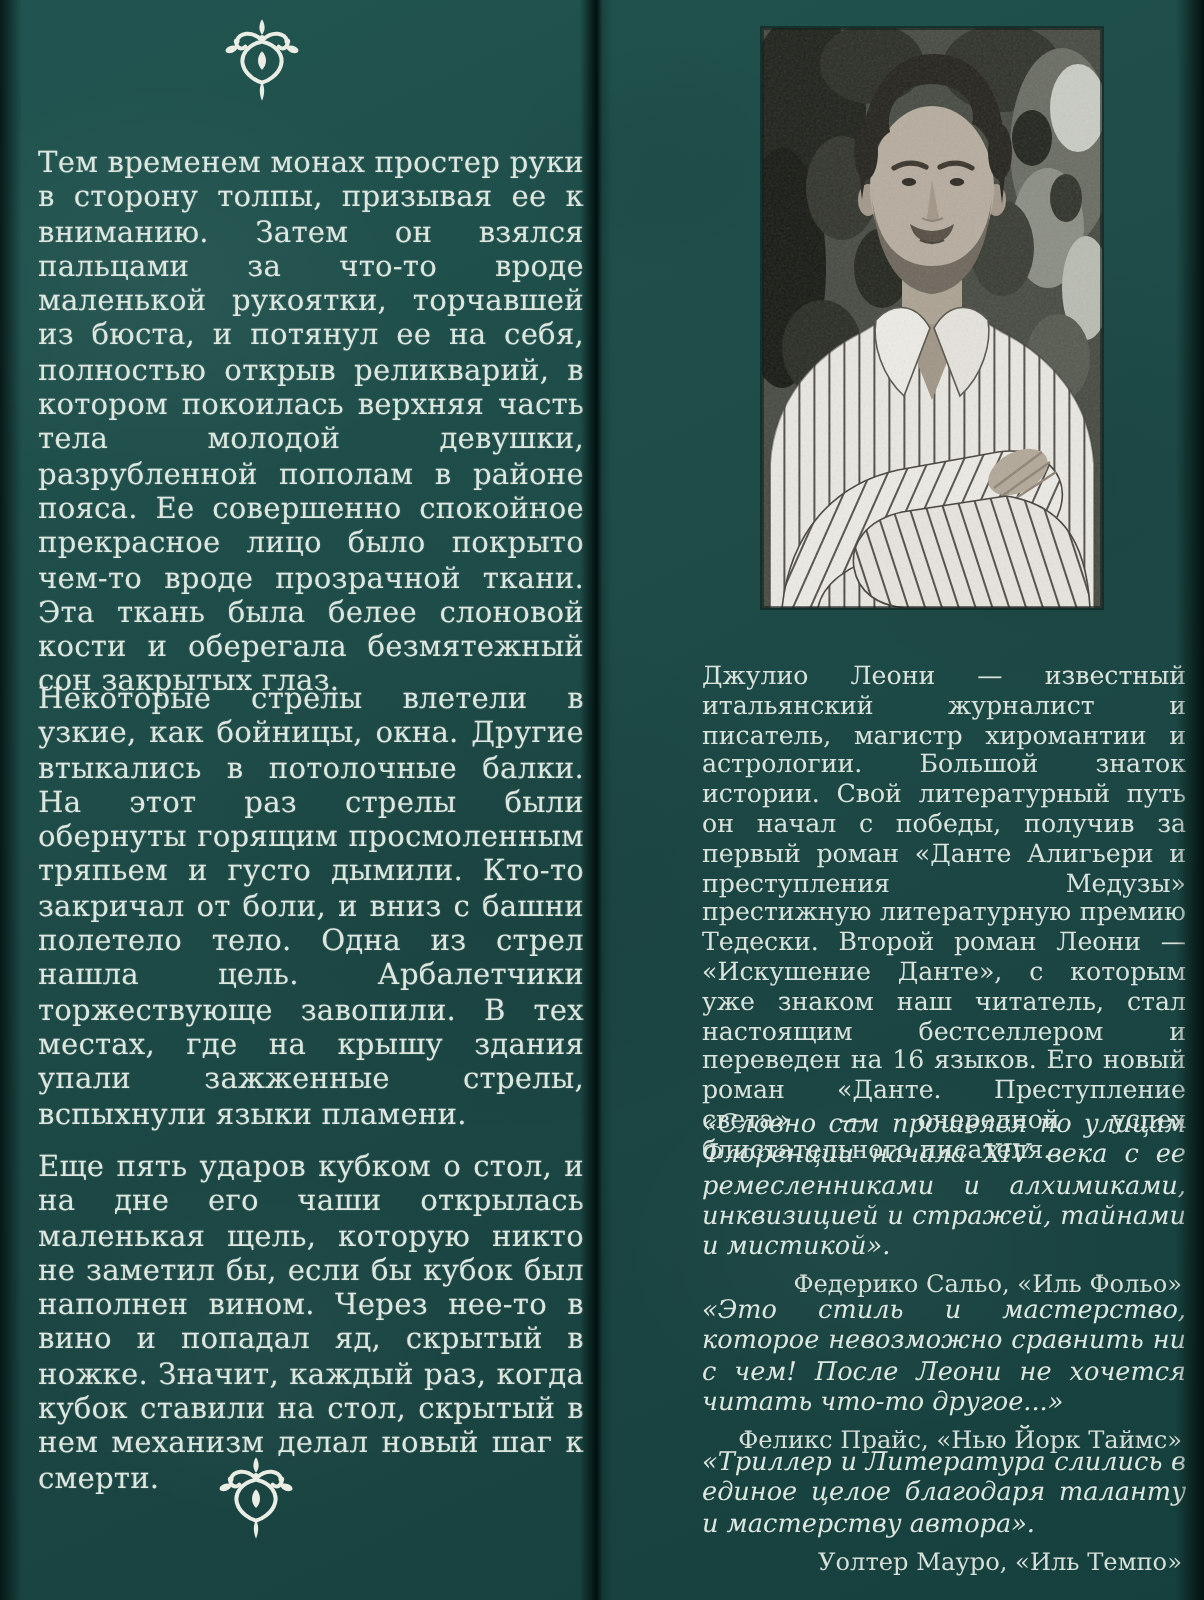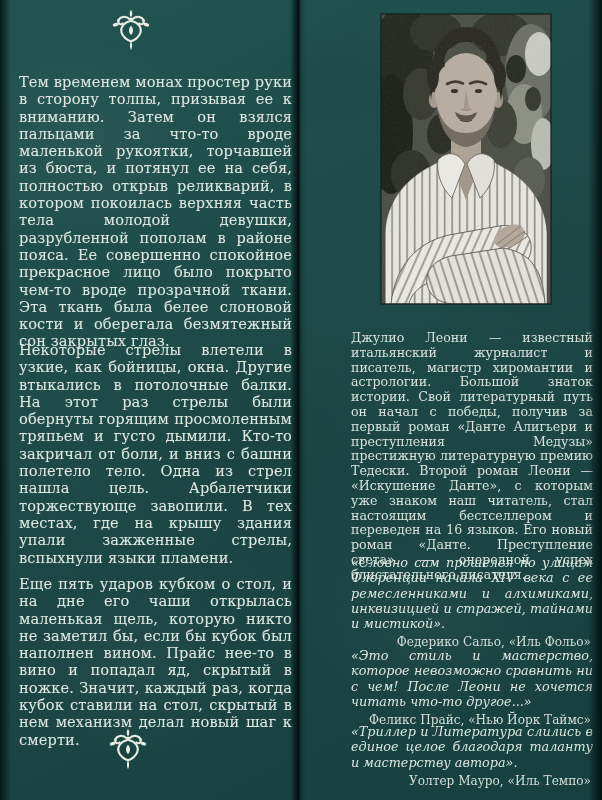--- a/index.html
+++ b/index.html
@@ -107,21 +107,21 @@
       <g fill="none" stroke="#e9ede3" stroke-width="3" stroke-linecap="round">
         <path d="M29 15 C22 8.5 13 10 11 16.5 C10 21 14.5 23.5 17.5 20.5"></path>
         <path d="M31 15 C38 8.5 47 10 49 16.5 C50 21 45.5 23.5 42.5 20.5"></path>
         <path d="M29 17 C19.5 19 13.5 27 15.8 34.5 C18 42 26 46.5 30 47.5"></path>
         <path d="M31 17 C40.5 19 46.5 27 44.2 34.5 C42 42 34 46.5 30 47.5"></path>
       </g>
     </svg>
 
     <p class="flap-text p1">Тем временем монах простер руки в сторону толпы, призывая ее к вниманию. Затем он взялся пальцами за что-то вроде маленькой рукоятки, торчавшей из бюста, и потянул ее на себя, полностью открыв реликварий, в котором покоилась верхняя часть тела молодой девушки, разрубленной пополам в районе пояса. Ее совершенно спокойное прекрасное лицо было покрыто чем-то вроде прозрачной ткани. Эта ткань была белее слоновой кости и оберегала безмятежный сон закрытых глаз.</p>
     <p class="flap-text p2">Некоторые стрелы влетели в узкие, как бойницы, окна. Другие втыкались в потолочные балки. На этот раз стрелы были обернуты горящим просмоленным тряпьем и густо дымили. Кто-то закричал от боли, и вниз с башни полетело тело. Одна из стрел нашла цель. Арбалетчики торжествующе завопили. В тех местах, где на крышу здания упали зажженные стрелы, вспыхнули языки пламени.</p>
-    <p class="flap-text p3">Еще пять ударов кубком о стол, и на дне его чаши открылась маленькая щель, которую никто не заметил бы, если бы кубок был наполнен вином. Прайс нее-то в вино и попадал яд, скрытый в ножке. Значит, каждый раз, когда кубок ставили на стол, скрытый в нем механизм делал новый шаг к смерти.</p>
+    <p class="flap-text p3">Еще пять ударов кубком о стол, и на дне его чаши открылась маленькая щель, которую никто не заметил бы, если бы кубок был наполнен вином. Через нее-то в вино и попадал яд, скрытый в ножке. Значит, каждый раз, когда кубок ставили на стол, скрытый в нем механизм делал новый шаг к смерти.</p>
 
     <svg class="ornament orn-bottom" viewBox="0 0 60 64" aria-hidden="true">
       <g fill="#e9ede3">
         <path d="M30 0 C27.4 4 27.4 8.5 30 11.5 C32.6 8.5 32.6 4 30 0 Z"></path>
         <circle cx="30" cy="13.5" r="1.7"></circle>
         <path d="M30 47 C27.8 51 27.8 56 30 61 C32.2 56 32.2 51 30 47 Z"></path>
         <ellipse cx="7" cy="22.5" rx="4.5" ry="2.6" transform="rotate(-18 7 22.5)"></ellipse>
         <ellipse cx="53" cy="22.5" rx="4.5" ry="2.6" transform="rotate(18 53 22.5)"></ellipse>
         <circle cx="11" cy="16.5" r="2.1"></circle>
         <circle cx="49" cy="16.5" r="2.1"></circle>

